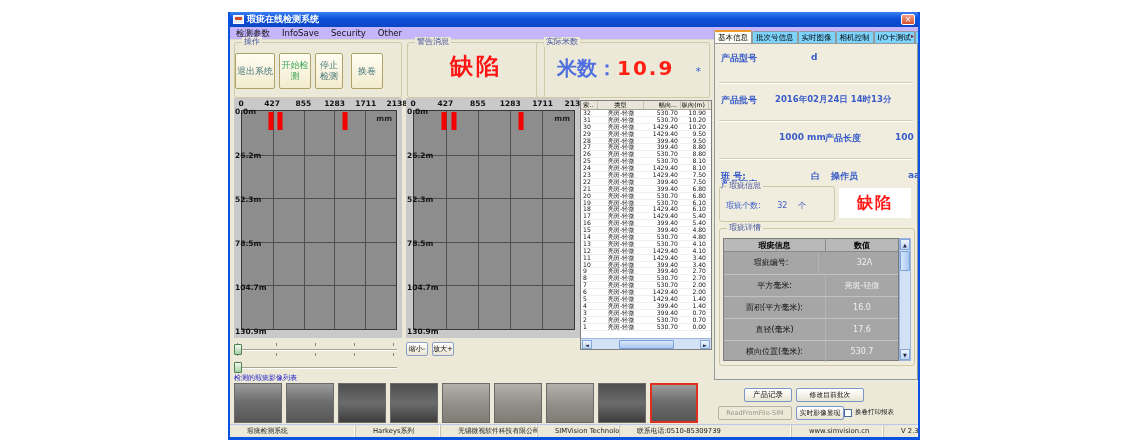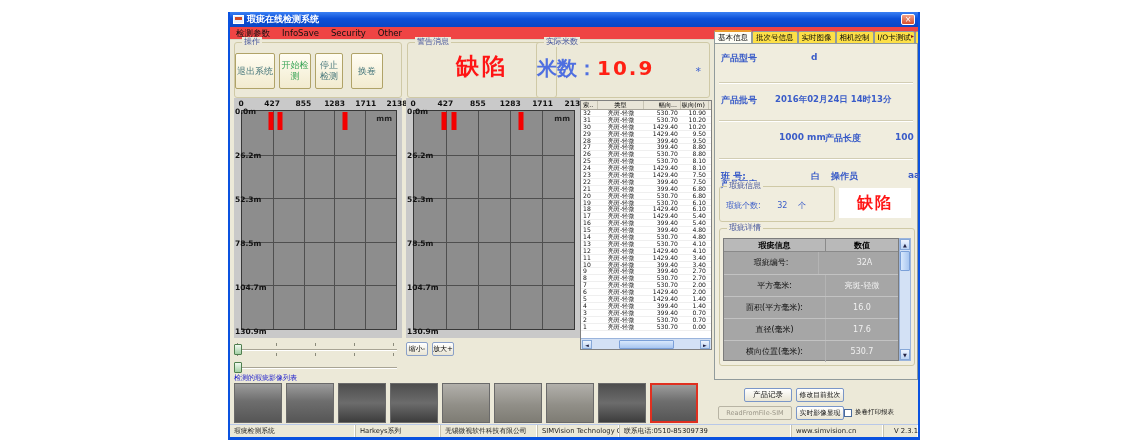--- a/index.html
+++ b/index.html
@@ -16,54 +16,54 @@
               display:flex; align-items:center; padding:0 3px; }
   .title-icon { width:11px; height:9px; background:#e6eefc; border:1px solid #fff;
                 position:relative; flex:0 0 auto; }
   .title-icon::after { content:""; position:absolute; left:1px; top:1px; right:1px; height:3px; background:#d04a28; }
   .title-text { color:#fff; font-size:9px; font-weight:bold; margin-left:3px; white-space:nowrap; }
   .close-btn { margin-left:auto; width:14px; height:11px; border:1px solid #fff; border-radius:2px;
                background:linear-gradient(#f0a088,#d8502c); color:#fff; font-size:8px; line-height:9px;
                text-align:center; cursor:default; }
 
   
-  .menubar { position:absolute; left:0; top:15px; right:0; height:13px; background:#ef4444;
+  .menubar { position:absolute; left:0; top:15px; right:0; height:13px; background:#c4b5fd;
              border-bottom:1px solid #dcd8c4; display:flex; gap:12px; padding:1px 6px; }
   .menu-item { font-size:8.5px; color:#111; line-height:11px; }
 
   
   .groupbox { position:absolute; border:1px solid #cfc9a6; border-radius:3px; }
   .group-label { position:absolute; top:-6px; left:7px; background:#ece9d8; padding:0 2px;
                  font-size:8px; color:#44549c; line-height:10px; white-space:nowrap; }
 
   #group-operation { left:4px; top:30px; width:168px; height:56px; }
   .op-btn { position:absolute; top:10px; height:36px; border:1px solid #b0a368; border-radius:2px;
             background:linear-gradient(#fffdf2,#f2ebcf); font-size:9px; line-height:11px;
             display:flex; align-items:center; justify-content:center; text-align:center;
             color:#47777b; padding:1px; }
   .op-btn.green { color:#3aa558; }
   .op-btn:nth-child(1){ left:6px;  width:32px; }
   .op-btn:nth-child(2){ left:44px; width:32px; }
   .op-btn:nth-child(3){ left:80px; width:28px; }
   .op-btn:nth-child(4){ left:116px;width:32px; }
 
-  #group-warning { left:177px; top:30px; width:150px; height:56px; }
+  #group-warning { left:177px; top:30px; width:138px; height:56px; }
   .warning-text { margin-top:10px; text-align:center; color:#ff1414; font-size:23px;
                   font-weight:bold; letter-spacing:3px; line-height:26px; }
 
   #group-meters { left:306px; top:30px; width:174px; height:56px; }
-  .meters-line { position:absolute; left:0; top:12px; white-space:nowrap; }
+  .meters-line { position:absolute; left:20px; top:12px; white-space:nowrap; }
   .meters-label { color:#4f6fe0; font-size:20px; font-weight:bold; }
   .meters-value { color:#ff2014; font-size:20px; font-weight:bold; letter-spacing:2px; }
   .meters-star { position:absolute; right:8px; top:22px; color:#3a5fd0; font-size:11px; }
 
   
   .tabstrip { position:absolute; left:484px; top:18px; width:204px; height:13px;
               display:flex; align-items:flex-end; overflow:hidden; }
-  .tab { font-size:7.5px; line-height:9px; padding:1px 3px 1px 3px; background:#fde047;
+  .tab { font-size:7.5px; line-height:9px; padding:1px 3px 1px 3px; background:#7dd3fc;
          border:1px solid #919b9c; border-bottom:none; border-radius:2px 2px 0 0;
          white-space:nowrap; color:#000; flex:0 0 auto; }
   .tab.active { background:#fdfdf6; border-top:2px solid #eb9a2c; position:relative; }
   .tab-scroll { position:absolute; right:0; top:2px; font-size:6px; color:#8b1a1a; }
 
   .panel-body { position:absolute; left:484px; top:31px; width:204px; height:337px;
                 border:1px solid #919b9c; background:#f0edde; }
   .fld { position:absolute; font-size:9px; font-weight:bold; color:#3a5cc8; white-space:nowrap; }
   .fld.val { font-weight:bold; }
   .sep { position:absolute; left:4px; right:4px; height:1px; background:#d2cdb4; box-shadow:0 1px 0 #fff; }
@@ -91,21 +91,21 @@
               border:1px solid #86a8d8; font-size:5px; color:#224; text-align:center; line-height:10px; }
   .vs-up { top:0; } .vs-down { bottom:0; }
   .vs-thumb { position:absolute; left:0; top:12px; width:10px; height:20px;
               background:linear-gradient(90deg,#d8e8fc,#a8c6f0); border:1px solid #7ba0d8; border-radius:1px; }
 
   
   .xp-btn { position:absolute; height:14px; background:linear-gradient(#ffffff,#e9e5d4);
             border:1px solid #7a96c8; border-radius:2px; font-size:7px; text-align:center;
             line-height:12px; color:#111; white-space:nowrap; }
   #btn-product-record { left:514px; top:376px; width:48px; font-size:7.5px; }
-  #btn-modify-batch  { left:566px; top:376px; width:48px; font-size:6.8px; }
+  #btn-modify-batch  { left:566px; top:376px; width:68px; font-size:6.8px; }
   #btn-readfromfile  { left:488px; top:394px; width:74px; font-size:6.5px; color:#9a9688; border-color:#b8b4a4; background:#ece9d8; }
   #btn-realtime      { left:566px; top:394px; width:48px; font-size:6.8px; }
   .checkbox { position:absolute; left:614px; top:397px; width:8px; height:8px; background:#fff; border:1px solid #4a6a9a; }
   .checkbox-label { position:absolute; left:625px; top:396px; font-size:6.5px; color:#111; white-space:nowrap; }
 
   
   .chart-panel { position:absolute; top:86px; height:240px; background:#c9c9c9; }
   #chart-left  { left:4px;   width:168px; }
   #chart-right { left:176px; width:174px; }
   .x-axis-labels { position:absolute; left:7px; right:5px; top:1px; height:9px; }
@@ -159,21 +159,21 @@
   .thumb-strip { position:absolute; left:4px; top:371px; height:40px; display:flex; gap:4px; }
   .thumb { width:48px; height:40px; border:1px solid #6a6a6a; }
   .tone-a { background:linear-gradient(180deg,#9c9c9c,#6e6e6e 45%,#565656); }
   .tone-b { background:linear-gradient(180deg,#4e4e4e,#6c6c6c 50%,#3d3d3d); }
   .tone-c { background:linear-gradient(180deg,#b2b0ab,#918f88 55%,#7e7c74); }
   .thumb.selected { border:2px solid #e03020; }
 
   
   .statusbar { position:absolute; left:0; right:0; top:412px; height:13px; background:#ece9d8;
                border-top:1px solid #b8c8e8; display:flex; }
-  .status-sec { font-size:6.8px; line-height:12px; color:#222; padding-left:4px; white-space:nowrap;
+  .status-sec { font-size:6.8px; line-height:12px; color:#222; padding-left:17px; white-space:nowrap;
                 overflow:hidden; border-right:1px solid #c6c2ae; box-shadow:inset -1px 0 #fff; }
   .status-sec:nth-child(1){ width:126px; }
   .status-sec:nth-child(2){ width:85px;  }
   .status-sec:nth-child(3){ width:97px;  }
   .status-sec:nth-child(4){ width:82px;  }
   .status-sec:nth-child(5){ width:172px; }
   .status-sec:nth-child(6){ width:92px;  }
   .status-sec:nth-child(7){ flex:1; border-right:none;text-align:right; }
 </style>
 </head>

